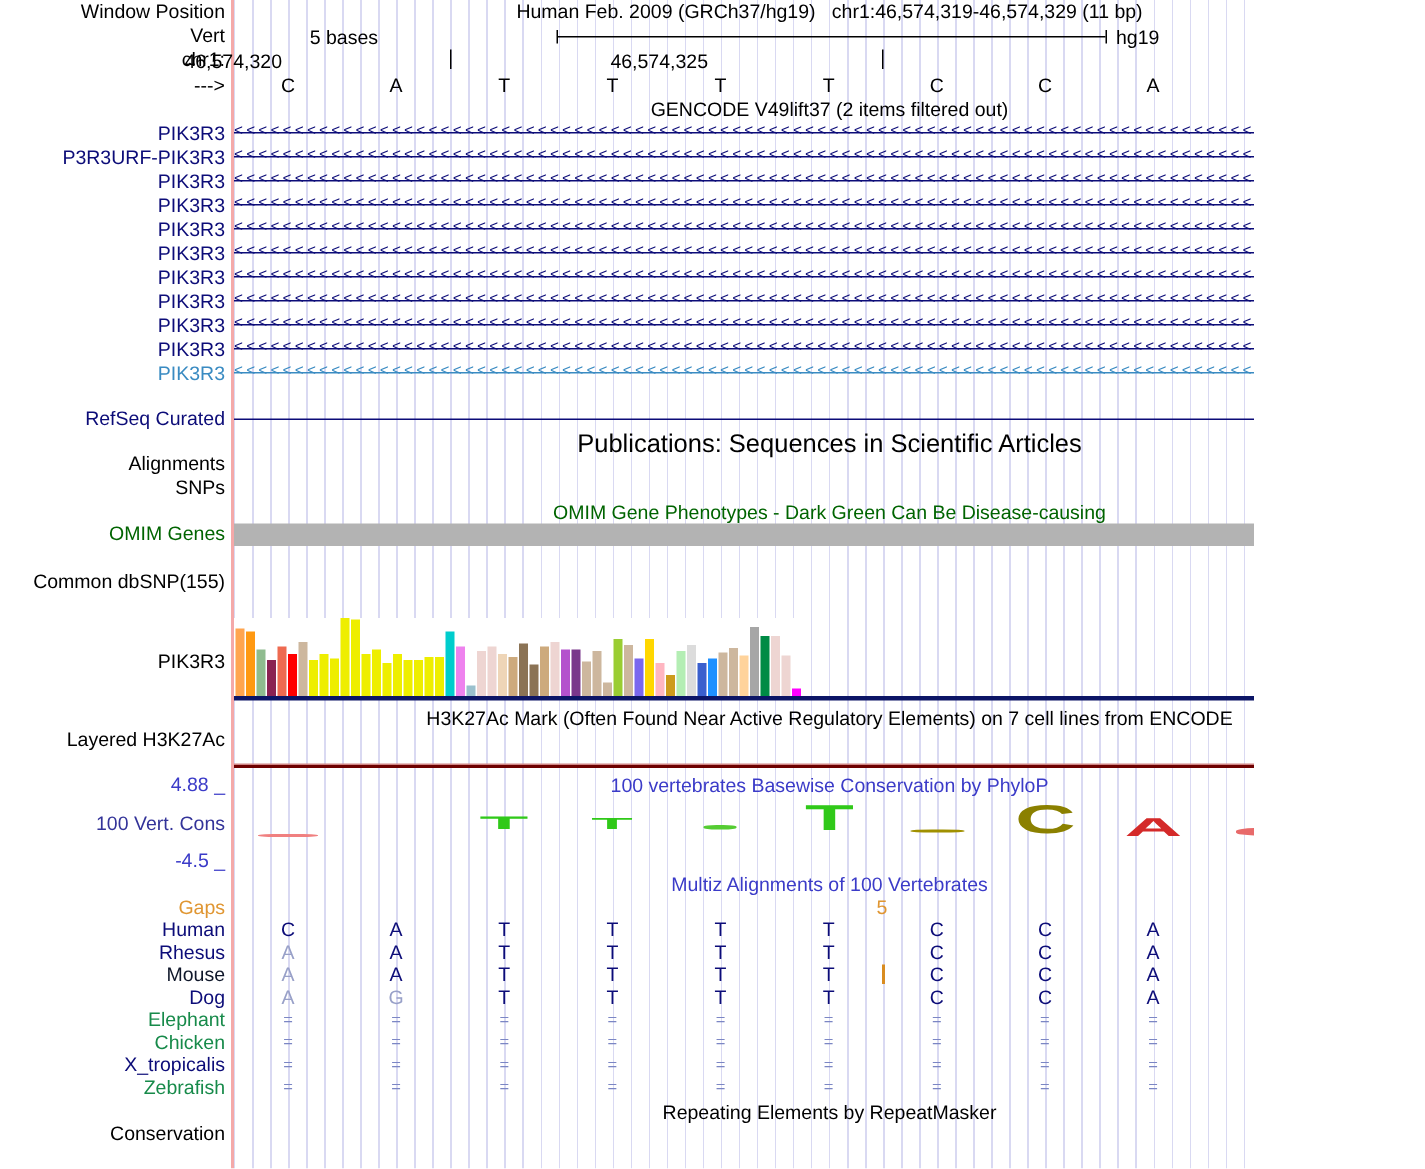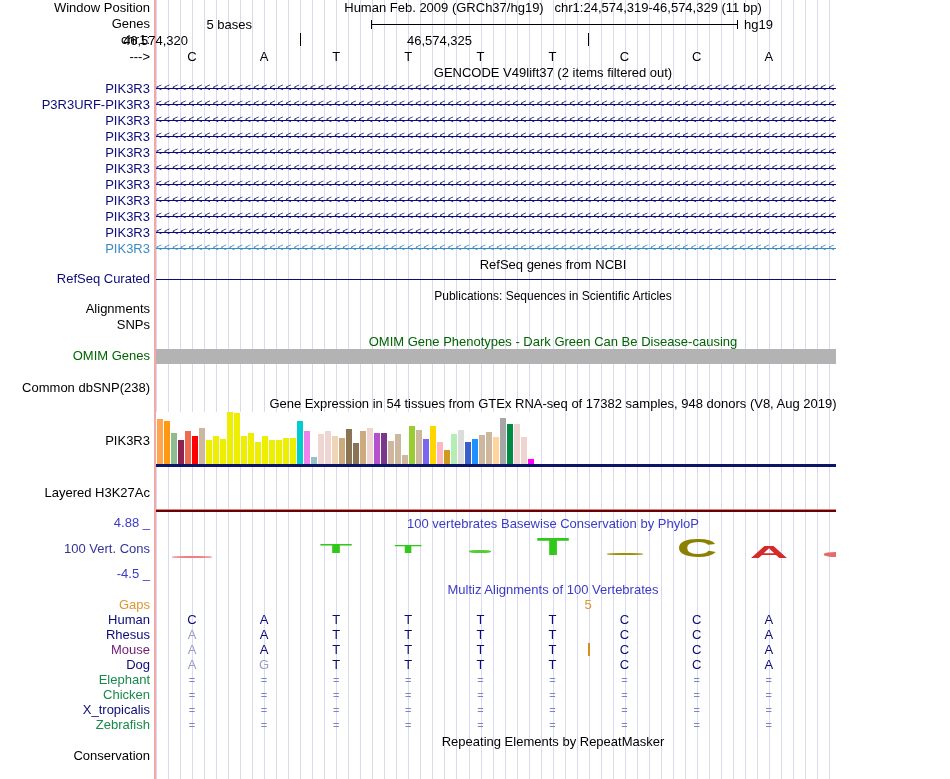--- a/index.html
+++ b/index.html
@@ -34,24 +34,24 @@
 </style>
 </head>
 <body>
 
 <div id="canvas">
   <div class="track-bg"></div>
   <div class="winline"></div>
 
   <div class="gutter-label" style="top:1px">Window Position</div>
   <div class="ctitle" style="top:1px">
-    <span>Human Feb. 2009 (GRCh37/hg19)</span>&nbsp;&nbsp;&nbsp;<span>chr1:24,574,319-46,574,329 (11 bp)</span>
+    <span>Human Feb. 2009 (GRCh37/hg19)</span>&nbsp;&nbsp;&nbsp;<span>chr1:46,574,319-46,574,329 (11 bp)</span>
   </div>
 
-  <div class="gutter-label" style="top:17px">Genes</div>
+  <div class="gutter-label" style="top:17px">Vert</div>
   <div class="rtext" style="right:584px;top:18px">5 bases</div>
   <div class="scalebar" style="left:371px;top:20px;width:365px">
       <div class="mid"></div>
     </div>
   <div class="rtext" style="left:744px;top:18px">hg19</div>
 
   <div class="gutter-label" style="top:33px">chr1:</div>
   <div class="rtext" style="right:648px;top:34px">46,574,320</div>
   <div class="tick" style="left:300px;top:33px;height:13px"></div>
   <div class="rtext" style="right:364px;top:34px">46,574,325</div>
@@ -146,35 +146,33 @@
       </div>
       <div class="gene-row" style="top: 241px;">
         <div class="gene-label" style="color: rgb(58, 139, 194);">PIK3R3</div>
         <div class="arrowline" style="color: rgb(58, 139, 194);">
           <div class="lin" style="background: rgb(58, 139, 194);"></div>
           <div class="chars">&lt;&lt;&lt;&lt;&lt;&lt;&lt;&lt;&lt;&lt;&lt;&lt;&lt;&lt;&lt;&lt;&lt;&lt;&lt;&lt;&lt;&lt;&lt;&lt;&lt;&lt;&lt;&lt;&lt;&lt;&lt;&lt;&lt;&lt;&lt;&lt;&lt;&lt;&lt;&lt;&lt;&lt;&lt;&lt;&lt;&lt;&lt;&lt;&lt;&lt;&lt;&lt;&lt;&lt;&lt;&lt;&lt;&lt;&lt;&lt;&lt;&lt;&lt;&lt;&lt;&lt;&lt;&lt;&lt;&lt;&lt;&lt;&lt;&lt;&lt;&lt;&lt;&lt;&lt;&lt;&lt;&lt;&lt;&lt;&lt;&lt;&lt;&lt;&lt;&lt;&lt;&lt;&lt;&lt;&lt;&lt;&lt;&lt;&lt;&lt;&lt;&lt;&lt;&lt;&lt;&lt;&lt;&lt;&lt;&lt;</div>
         </div>
       </div>
     </div>
 
-  <div class="ctitle" style="top:258px">RefSeq genes from NCBI</div>
   <div class="gutter-label navy" style="top:272px">RefSeq Curated</div>
   <div class="hline" style="top:279px;height:1px;background:#0c0c78"></div>
 
-  <div class="ctitle" style="top:289px;font-size:12px">Publications: Sequences in Scientific Articles</div>
+  <div class="ctitle" style="top:289px;font-size:17px">Publications: Sequences in Scientific Articles</div>
   <div class="gutter-label" style="top:302px">Alignments</div>
   <div class="gutter-label" style="top:318px">SNPs</div>
 
   <div class="ctitle green" style="top:335px">OMIM Gene Phenotypes - Dark Green Can Be Disease-causing</div>
   <div class="gutter-label green" style="top:349px">OMIM Genes</div>
   <div class="hline" style="top:349px;height:15px;background:#b3b3b3"></div>
 
-  <div class="gutter-label" style="top:381px">Common dbSNP(238)</div>
-
-  <div class="ctitle" style="top:397px">Gene Expression in 54 tissues from GTEx RNA-seq of 17382 samples, 948 donors (V8, Aug 2019)</div>
+  <div class="gutter-label" style="top:381px">Common dbSNP(155)</div>
+
   <div style="position:absolute;left:156px;top:412px;width:382px;height:52px;background:#fff"></div>
   <div class="gutter-label" style="top:434px">PIK3R3</div>
   <div id="gtex-bars">
       <div class="gtex-bar" style="left: 157px; top: 419px; height: 45px; background: rgb(255, 165, 79);"></div>
       <div class="gtex-bar" style="left: 164px; top: 421px; height: 43px; background: rgb(255, 153, 18);"></div>
       <div class="gtex-bar" style="left: 171px; top: 433px; height: 31px; background: rgb(143, 188, 143);"></div>
       <div class="gtex-bar" style="left: 178px; top: 440px; height: 24px; background: rgb(139, 34, 82);"></div>
       <div class="gtex-bar" style="left: 185px; top: 431px; height: 33px; background: rgb(238, 106, 80);"></div>
       <div class="gtex-bar" style="left: 192px; top: 436px; height: 28px; background: rgb(255, 0, 0);"></div>
       <div class="gtex-bar" style="left: 199px; top: 428px; height: 36px; background: rgb(205, 183, 158);"></div>
@@ -221,20 +219,21 @@
       <div class="gtex-bar" style="left: 486px; top: 432px; height: 32px; background: rgb(205, 183, 158);"></div>
       <div class="gtex-bar" style="left: 493px; top: 437px; height: 27px; background: rgb(255, 211, 155);"></div>
       <div class="gtex-bar" style="left: 500px; top: 418px; height: 46px; background: rgb(166, 166, 166);"></div>
       <div class="gtex-bar" style="left: 507px; top: 424px; height: 40px; background: rgb(0, 139, 69);"></div>
       <div class="gtex-bar" style="left: 514px; top: 424px; height: 40px; background: rgb(238, 213, 210);"></div>
       <div class="gtex-bar" style="left: 521px; top: 437px; height: 27px; background: rgb(238, 213, 210);"></div>
       <div class="gtex-bar" style="left: 528px; top: 459px; height: 5px; background: rgb(255, 0, 255);"></div>
     </div>
   <div class="hline" style="top:464px;height:3px;background:#0c1566"></div>
 
+  <div class="ctitle" style="top:472px">H3K27Ac Mark (Often Found Near Active Regulatory Elements) on 7 cell lines from ENCODE</div>
   <div class="gutter-label" style="top:486px">Layered H3K27Ac</div>
   <div class="hline" style="top:509px;height:3px;background:linear-gradient(to bottom,#d08484 0 1px,#6e0000 1px 3px)"></div>
 
   <div class="gutter-label blue" style="top:516px">4.88 _</div>
   <div class="ctitle blue" style="top:517px">100 vertebrates Basewise Conservation by PhyloP</div>
   <div class="gutter-label" style="top:542px;color:#333399">100 Vert. Cons</div>
   <div class="gutter-label blue" style="top:567px">-4.5 _</div>
   <div id="cons-logo">
       <div class="logo-item" style="left: 172.045px; top: 556px; width: 40px; height: 2px; background: rgb(240, 128, 128); border-radius: 40%;"></div>
       <div class="logo-item" style="left: 326.227px; top: 545px; width: 20px; text-align: center;">
@@ -280,21 +279,21 @@
       <div class="mz-cell" style="left: 228.091px; top: 628px; color: rgb(12, 12, 120);">A</div>
       <div class="mz-cell" style="left: 300.182px; top: 628px; color: rgb(12, 12, 120);">T</div>
       <div class="mz-cell" style="left: 372.273px; top: 628px; color: rgb(12, 12, 120);">T</div>
       <div class="mz-cell" style="left: 444.364px; top: 628px; color: rgb(12, 12, 120);">T</div>
       <div class="mz-cell" style="left: 516.455px; top: 628px; color: rgb(12, 12, 120);">T</div>
       <div class="mz-cell" style="left: 588.545px; top: 628px; color: rgb(12, 12, 120);">C</div>
       <div class="mz-cell" style="left: 660.636px; top: 628px; color: rgb(12, 12, 120);">C</div>
       <div class="mz-cell" style="left: 732.727px; top: 628px; color: rgb(12, 12, 120);">A</div>
       <div class="mz-cell" style="left: 804.818px; top: 628px; color: rgb(12, 12, 120);">G</div>
       <div class="mz-cell" style="left: 876.909px; top: 628px; color: rgb(12, 12, 120);">C</div>
-      <div class="gutter-label" style="top: 643px; color: #701a75;">Mouse</div>
+      <div class="gutter-label" style="top: 643px; color: #0f172a;">Mouse</div>
       <div class="mz-cell" style="left: 156px; top: 643px; color: rgb(152, 160, 200);">A</div>
       <div class="mz-cell" style="left: 228.091px; top: 643px; color: rgb(12, 12, 120);">A</div>
       <div class="mz-cell" style="left: 300.182px; top: 643px; color: rgb(12, 12, 120);">T</div>
       <div class="mz-cell" style="left: 372.273px; top: 643px; color: rgb(12, 12, 120);">T</div>
       <div class="mz-cell" style="left: 444.364px; top: 643px; color: rgb(12, 12, 120);">T</div>
       <div class="mz-cell" style="left: 516.455px; top: 643px; color: rgb(12, 12, 120);">T</div>
       <div class="mz-cell" style="left: 588.545px; top: 643px; color: rgb(12, 12, 120);">C</div>
       <div class="mz-cell" style="left: 660.636px; top: 643px; color: rgb(12, 12, 120);">C</div>
       <div class="mz-cell" style="left: 732.727px; top: 643px; color: rgb(12, 12, 120);">A</div>
       <div class="mz-cell" style="left: 804.818px; top: 643px; color: rgb(152, 160, 200);">A</div>

